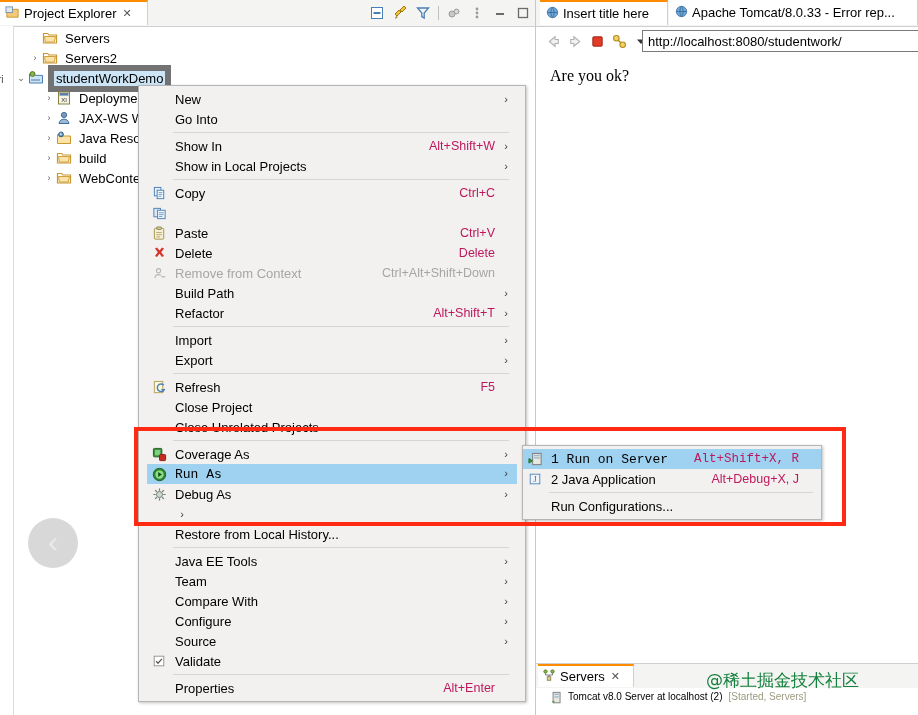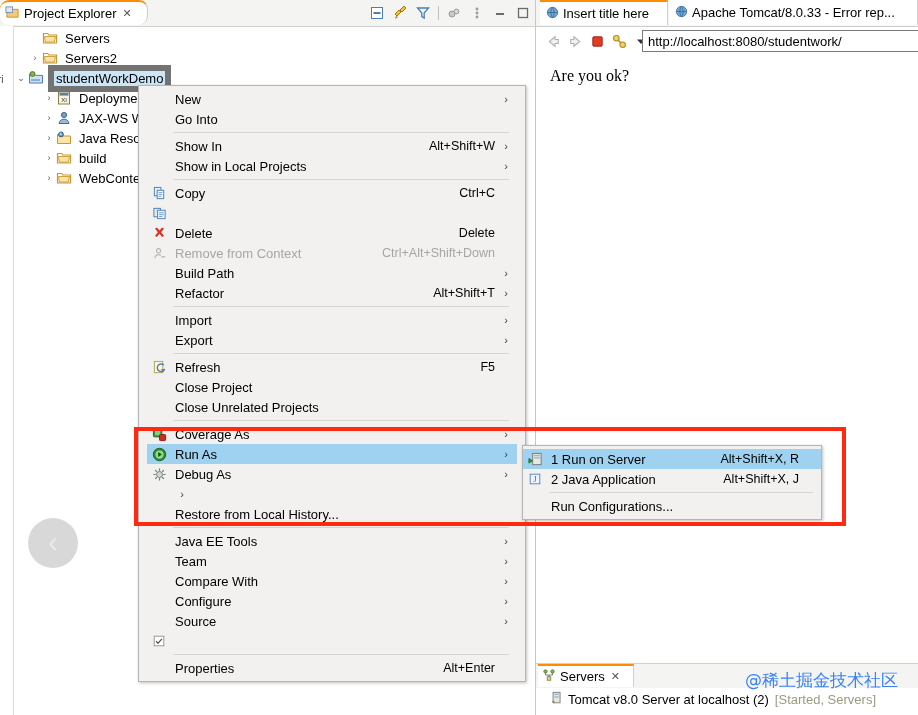--- a/index.html
+++ b/index.html
@@ -9,21 +9,21 @@
     font-family:"Liberation Sans", sans-serif;
     font-size:13px;color:#000;
     -webkit-font-smoothing:antialiased;
   }
   .nosel{user-select:none;}
 
   
   #left-pane{position:absolute;left:0;top:0;width:535px;height:715px;background:#ffffff;border-right:1px solid #c8c8c8;}
   #pe-tabbar{position:absolute;left:0;top:0;width:535px;height:26px;background:#f4f4f2;border-bottom:1px solid #cfcfcf;}
   #pe-tab{position:absolute;left:0;top:0;height:25px;width:148px;background:#ffffff;border-right:1px solid #cfcfcf;
-          border-top:2px solid #ff8c00;display:flex;align-items:center;padding-left:5px;box-sizing:border-box;border-radius:9px;}
+          border-top:2px solid #ff8c00;display:flex;align-items:center;padding-left:5px;box-sizing:border-box;}
   #pe-tab .tab-label{font-size:13px;color:#000;margin-left:4px;}
   #pe-tab .tab-close{margin-left:6px;font-size:11px;color:#555;}
   #pe-toolbar{position:absolute;right:4px;top:2px;height:22px;display:flex;align-items:center;gap:7px;}
   #pe-toolbar .ticon{width:16px;height:16px;display:block;}
   .tsep{width:1px;height:14px;background:#c0c0c0;}
 
   
   #stub-strip{position:absolute;left:0;top:26px;width:13px;height:689px;background:#ffffff;border-right:1px solid #dcdcdc;overflow:hidden;}
   #stub-strip .stub-txt{position:absolute;left:-2px;font-size:10px;color:#444;}
 
@@ -35,24 +35,24 @@
   .tlabel{padding:0 3px;}
   .tnode.sel .tlabel{background:#cde6f7;border:6px solid #737373;padding:0 2px;}
 
   
   #ctx{position:absolute;left:138px;top:85px;width:388px;background:#f2f1f0;
        border:1px solid #b5b5b5;box-shadow:1px 1px 3px rgba(0,0,0,.25);padding:3px 8px;box-sizing:border-box;}
   .mi{height:20px;display:flex;align-items:center;position:relative;padding:0 4px 0 0;font-size:13px;white-space:nowrap;}
   .mi .micon{width:24px;flex:0 0 24px;display:flex;align-items:center;justify-content:center;}
   .mi .micon svg{display:block;}
   .mi .mlabel{flex:1 1 auto;padding-left:4px;}
-  .mi .maccel{color:#000000;font-size:12.5px;padding-right:4px;}
+  .mi .maccel{color:#be185d;font-size:12.5px;padding-right:4px;}
   .mi .marrow{width:14px;flex:0 0 14px;text-align:center;color:#404040;font-size:11px;}
   .mi.disabled .mlabel,.mi.disabled .maccel{color:#a6a6a6;}
-  .mi.hl{background:#9ed2f0;}
+  .mi.hl{background:#9ed2f0;font-family:Liberation Mono, monospace;}
   .msep{height:1px;background:#d6d5d4;margin:3px 8px 3px 26px;}
 
   
   #redbox{position:absolute;left:134px;top:427px;width:712px;height:99px;border:4px solid #ff2a11;
           box-sizing:border-box;pointer-events:none;z-index:40;}
 
   
   #submenu{position:absolute;left:522px;top:445px;width:300px;background:#f2f1f0;border:1px solid #b5b5b5;
            box-shadow:1px 1px 3px rgba(0,0,0,.25);padding:3px 0;box-sizing:border-box;z-index:35;}
   #submenu .mi{height:20px;}
@@ -72,24 +72,24 @@
   #url-box{position:absolute;left:106px;top:30px;width:290px;height:22px;border:1px solid #7a7a7a;background:#fff;
            display:flex;align-items:center;padding-left:5px;box-sizing:border-box;font-size:13px;}
   #br-content{position:absolute;left:0;top:57px;width:382px;height:602px;background:#ffffff;}
   #br-body-text{position:absolute;left:14px;top:10px;font-family:"Liberation Serif",serif;font-size:16px;color:#000;}
 
   
   #servers-view{position:absolute;left:536px;top:663px;width:382px;height:52px;background:#ffffff;border-top:1px solid #cfcfcf;}
   #sv-tabbar{position:absolute;left:0;top:0;width:382px;height:24px;background:#f4f4f2;}
   #sv-tab{position:absolute;left:2px;top:0;height:23px;width:96px;background:#ffffff;border-top:2px solid #ff8c00;
           border-right:1px solid #cfcfcf;display:flex;align-items:center;padding-left:4px;box-sizing:border-box;font-size:13px;}
-  #sv-row{position:absolute;left:14px;top:27px;display:flex;align-items:center;font-size:13px;white-space:nowrap;}
+  #sv-row{position:absolute;left:14px;top:27px;display:flex;align-items:flex-start;font-size:10px;white-space:nowrap;}
   #sv-row .sv-state{color:#9b9b80;margin-left:6px;}
-  #watermark{position:absolute;left:706px;top:669px;font-size:17px;color:#3b82f6;white-space:nowrap;
-             font-family:"DejaVu Sans",sans-serif;margin-left:39px;}
+  #watermark{position:absolute;left:706px;top:669px;font-size:17px;color:#15803d;white-space:nowrap;
+             font-family:"DejaVu Sans",sans-serif;}
   
   #topsliver{position:absolute;left:0;top:0;width:918px;height:2px;background:#e9e9e7;}
 </style>
 </head>
 <body>
 
 <div id="topsliver"></div>
 
 <div id="left-pane">
 
@@ -273,20 +273,32 @@
           <rect x="6" y="4.5" width="8" height="9" fill="#eff6fb" stroke="#4a7fb5"></rect>
           <path d="M7.5 7.2h5M7.5 9.2h5M7.5 11.2h3.5" stroke="#6f9fcc"></path>
         </svg>
       </span>
       <span class="maccel"></span>
       <span class="marrow"></span>
     </div>
     <div class="mi">
       <span class="micon">
         <svg width="15" height="15" viewBox="0 0 16 16">
+          <rect x="2.5" y="2.5" width="10" height="11.5" rx="1" fill="#f3efd9" stroke="#a49242"></rect>
+          <rect x="5" y="1" width="5" height="2.6" rx=".6" fill="#d8d1ae" stroke="#8a7f43"></rect>
+          <path d="M4.5 7h6M4.5 9.3h6M4.5 11.6h4" stroke="#b9ab6c"></path>
+        </svg>
+      </span>
+      <span class="mlabel">Paste</span>
+      <span class="maccel">Ctrl+V</span>
+      <span class="marrow"></span>
+    </div>
+    <div class="mi">
+      <span class="micon">
+        <svg width="15" height="15" viewBox="0 0 16 16">
           <path d="M3.2 2.6l2.1-1 2.7 3.3L10.7 1.6l2.1 1-3 4 3 4-2.1 1-2.7-3.3-2.7 3.3-2.1-1 3-4z" fill="#d5342a"></path>
         </svg>
       </span>
       <span class="mlabel">Delete</span>
       <span class="maccel">Delete</span>
       <span class="marrow"></span>
     </div>
     <div class="mi disabled">
       <span class="micon">
         <svg width="15" height="15" viewBox="0 0 16 16">
@@ -427,20 +439,21 @@
       <span class="maccel"></span>
       <span class="marrow">›</span>
     </div>
     <div class="mi">
       <span class="micon">
         <svg width="14" height="14" viewBox="0 0 16 16">
           <rect x="2.5" y="2.5" width="11" height="11" fill="#fff" stroke="#8c8c8c"></rect>
           <path d="M4.6 8.2l2.2 2.4 4.6-5" fill="none" stroke="#555" stroke-width="1.4"></path>
         </svg>
       </span>
+      <span class="mlabel">Validate</span>
       <span class="maccel"></span>
       <span class="marrow"></span>
     </div>
     <div class="msep"></div>
     <div class="mi">
       <span class="micon"></span>
       <span class="mlabel">Properties</span>
       <span class="maccel">Alt+Enter</span>
       <span class="marrow"></span>
     </div>
@@ -461,21 +474,21 @@
       <span class="marrow"></span>
     </div>
     <div class="mi">
       <span class="micon">
         <svg width="14" height="14" viewBox="0 0 16 16">
           <rect x="2.5" y="2.5" width="11" height="11" fill="#eef4fa" stroke="#4a7fb5"></rect>
           <text x="8" y="11.6" font-size="8.5" text-anchor="middle" fill="#2c5a85" font-family="serif">J</text>
         </svg>
       </span>
       <span class="mlabel">2 Java Application</span>
-      <span class="maccel">Alt+Shift+X, J</span>
+      <span class="maccel">Alt+Debug+X, J</span>
       <span class="marrow"></span>
     </div>
     <div class="msep"></div>
     <div class="mi">
       <span class="micon"></span>
       <span class="mlabel">Run Configurations...</span>
       <span class="maccel"></span>
       <span class="marrow"></span>
     </div>
   </div>

